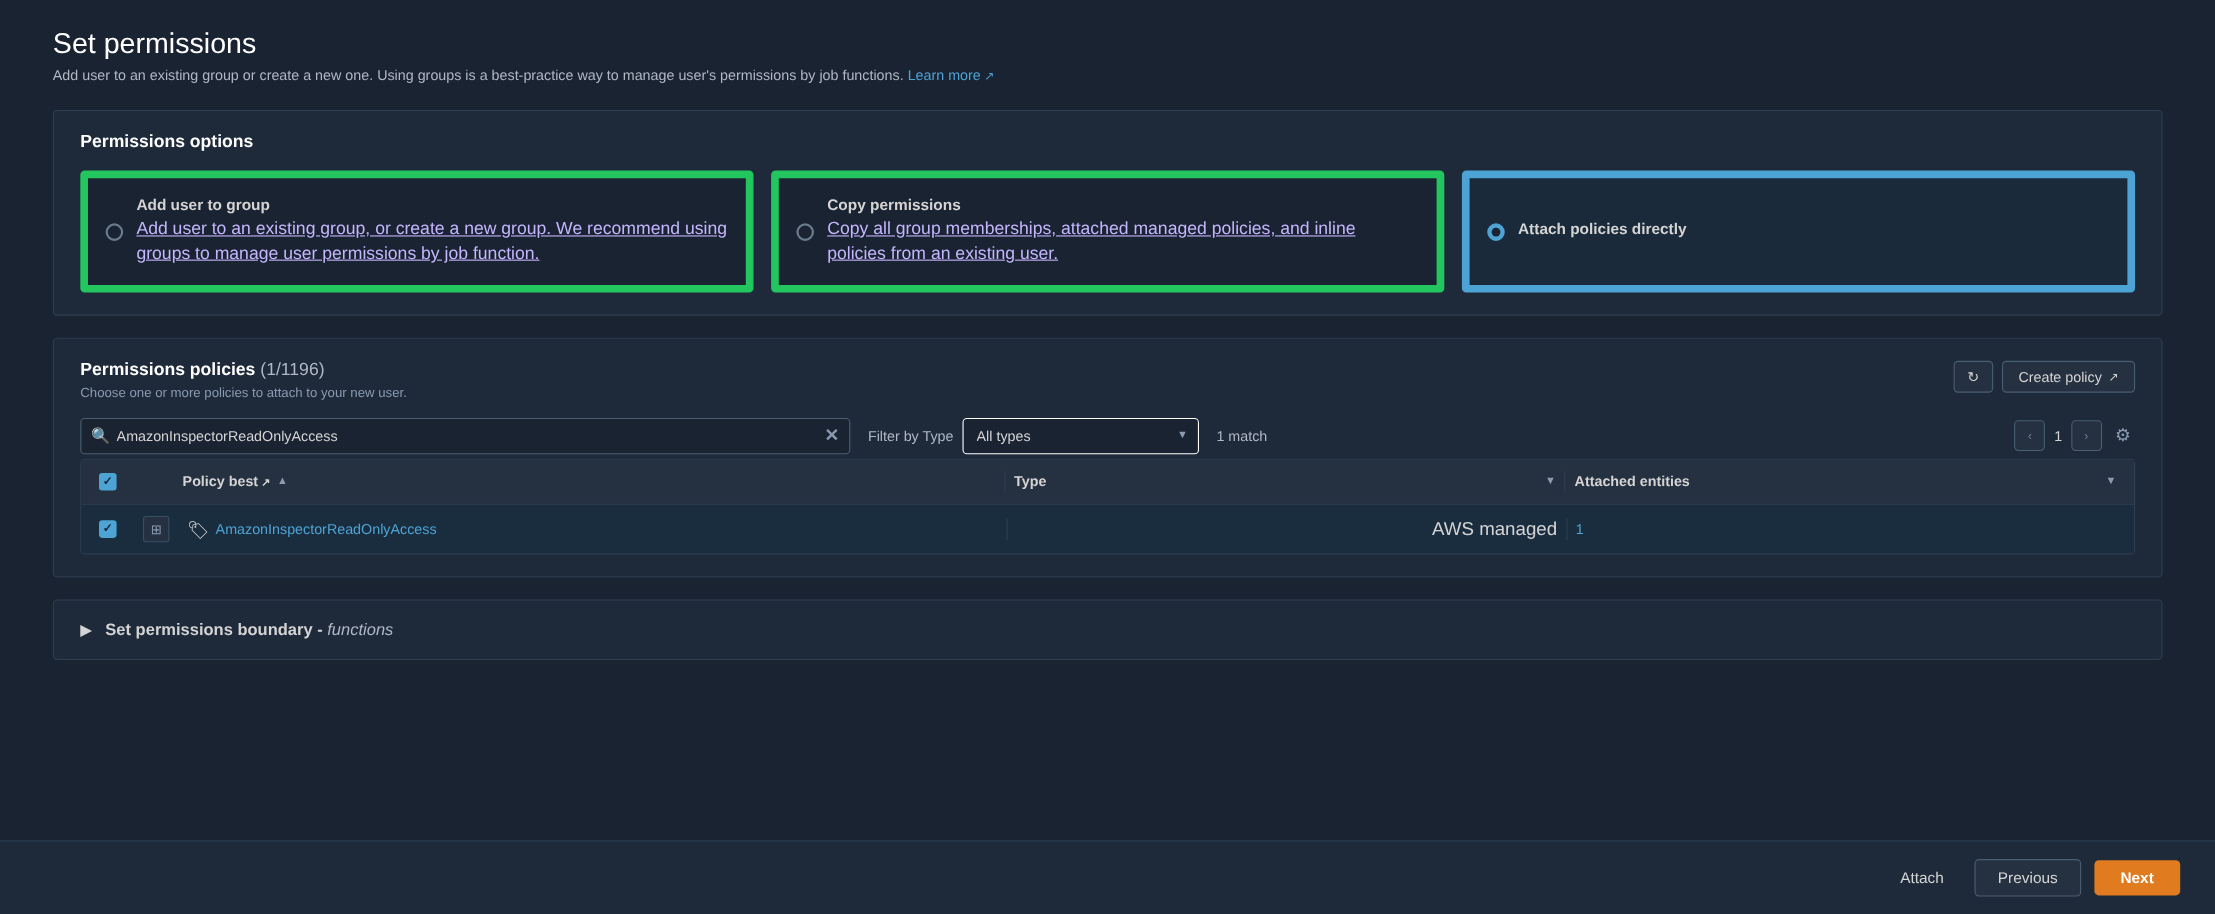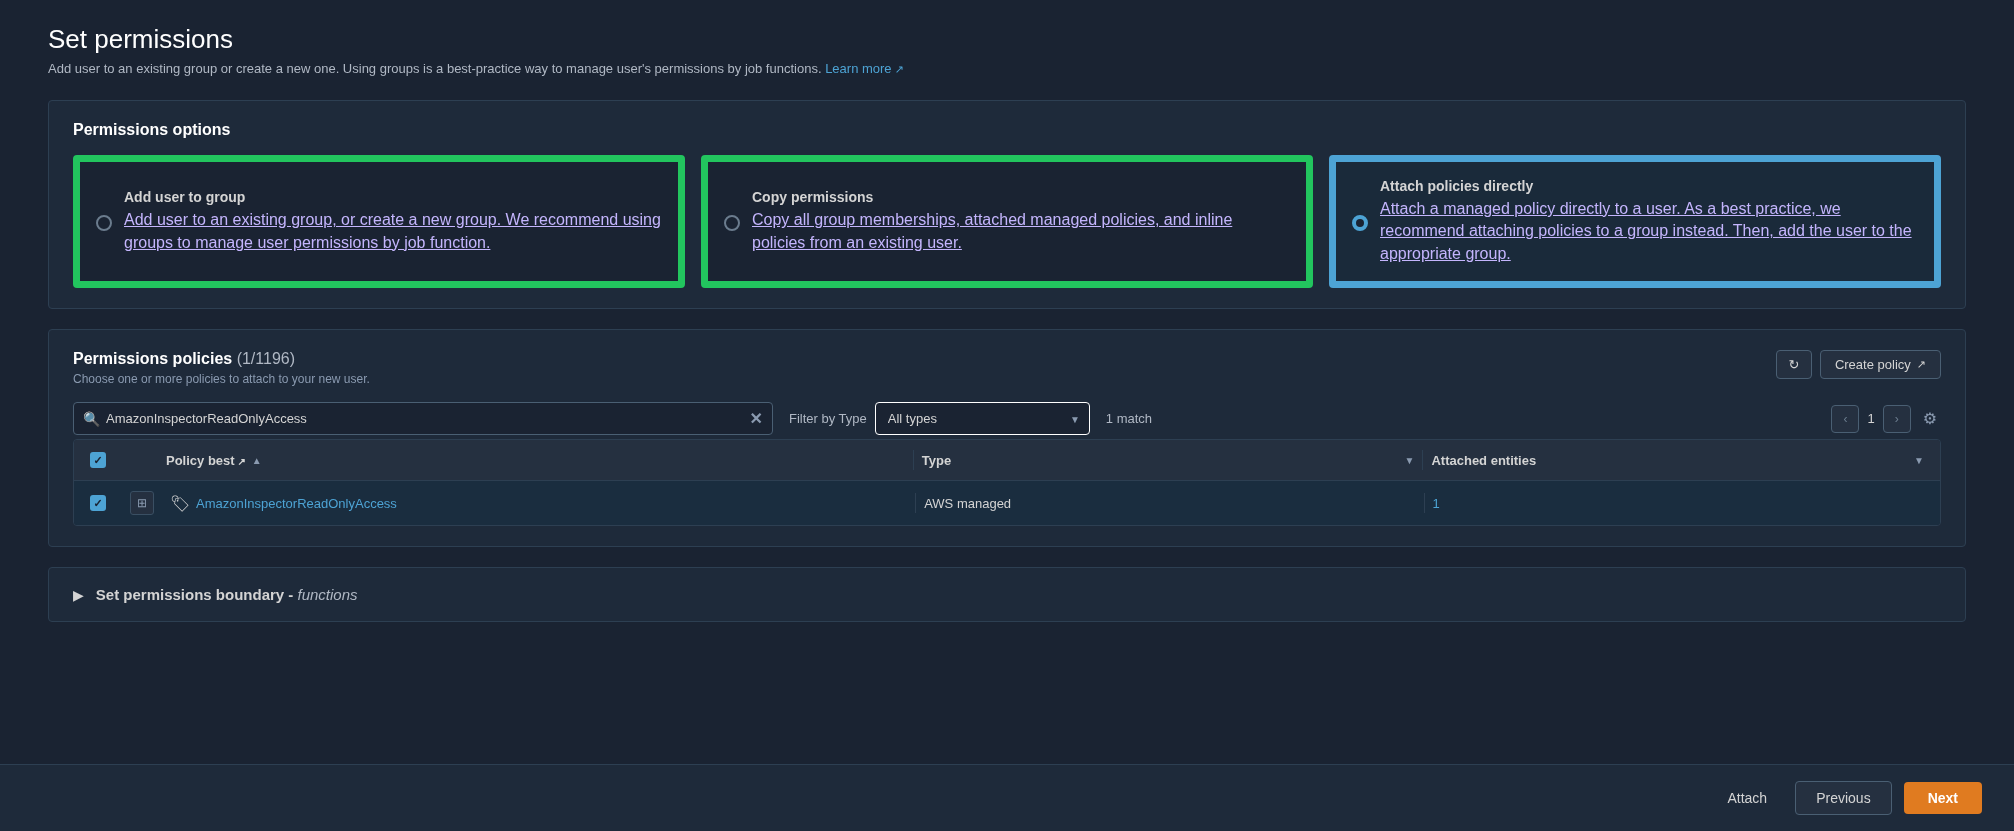--- a/index.html
+++ b/index.html
@@ -444,22 +444,23 @@
     }
 
     .policy-link {
       color: #4da3d4;
       text-decoration: none;
       font-size: 13px;
     }
 
     .cell-type {
       flex: 2;
-      font-size: 13px;
-      color: #d4d4d4;
+      font-size: 17px;
+      color: #d4d4d4;
+      text-align: right;
     }
 
     .cell-entities {
       flex: 2;
       font-size: 13px;
     }
 
     .entity-link {
       color: #4da3d4;
       text-decoration: none;
@@ -571,21 +572,20 @@
         <div class="option-content">
           <div class="option-title">Copy permissions</div>
           <div class="option-desc">Copy all group memberships, attached managed policies, and inline policies from an existing user.</div>
         </div>
       </div>
 
       <div class="permission-option selected">
         <div class="radio-circle selected"></div>
         <div class="option-content">
           <div class="option-title">Attach policies directly</div>
-          <div class="option-desc">Attach a managed policy directly to a user. As a best practice, we recommend attaching policies to a group instead. Then, add the user to the appropriate group.</div>
         </div>
       </div>
     </div>
   </div>
 
   <div class="policies-section">
     <div class="policies-header">
       <div>
         <div class="policies-title">
           <span>Permissions policies</span>

